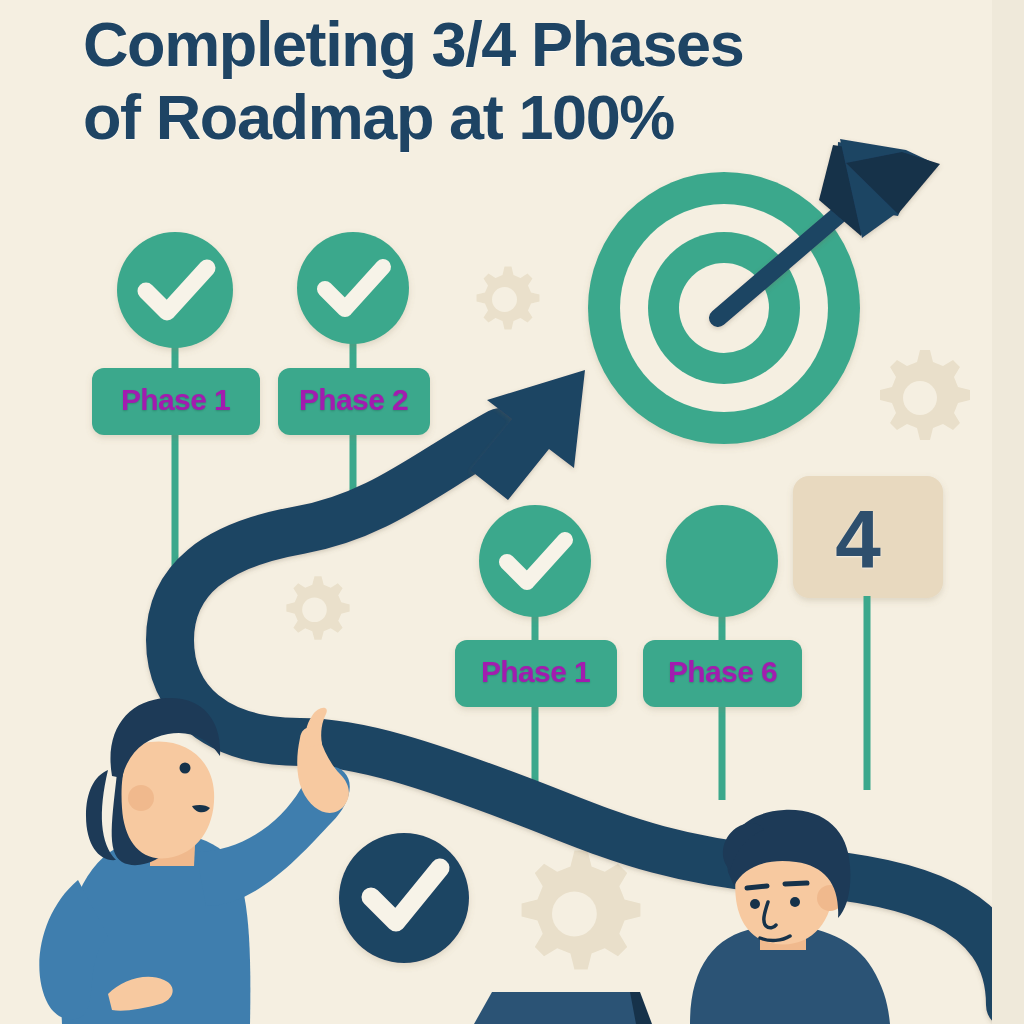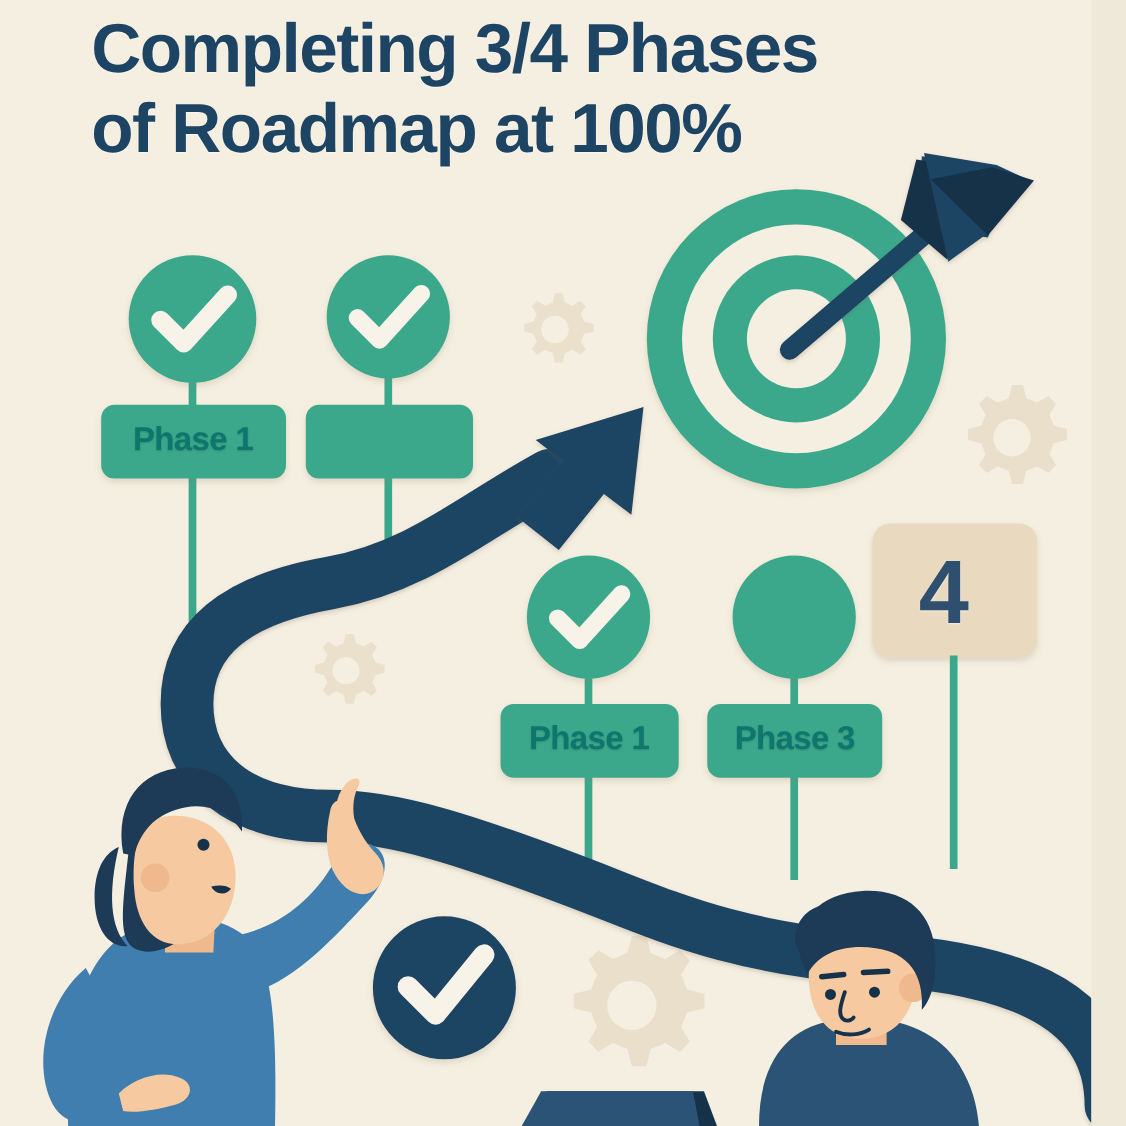--- a/index.html
+++ b/index.html
@@ -38,21 +38,21 @@
     font-weight: bold;
     font-size: 63px;
     line-height: 1.16;
     letter-spacing: -1.4px;
     white-space: pre-line;
     text-shadow: 0 1px 1px rgba(255,255,255,0.55);
   }
   
   .chip-label {
     position: absolute;
-    color: #0f766e;
+    color: #a21caf;
     font-family: "Liberation Sans", sans-serif;
     font-weight: bold;
     font-size: 30px;
     letter-spacing: -0.6px;
     text-align: center;
     text-shadow: 0 1px 2px rgba(0,0,0,0.18);
     white-space: nowrap;
   }
   #chip-1 { left: 96px;  top: 383px; width: 159px; }
   #chip-2 { left: 281px; top: 383px; width: 145px; }
@@ -261,19 +261,20 @@
 
       <rect width="1024" height="1024" fill="#f5efe1" opacity="0.001" filter="url(#grain)"></rect>
     </g>
   </svg>
 
   <div class="txt-layer">
     <div id="headline">Completing 3/4 Phases
 of Roadmap at 100%</div>
 
     <div class="chip-label" id="chip-1">Phase 1</div>
+    <div class="chip-label" id="chip-2">Phase 2</div>
     <div class="chip-label" id="chip-3">Phase 1</div>
-    <div class="chip-label" id="chip-4">Phase 3</div>
+    <div class="chip-label" id="chip-4">Phase 6</div>
 
     <div id="card-number">4</div>
   </div>
 
 </div>
 
 </body></html>

